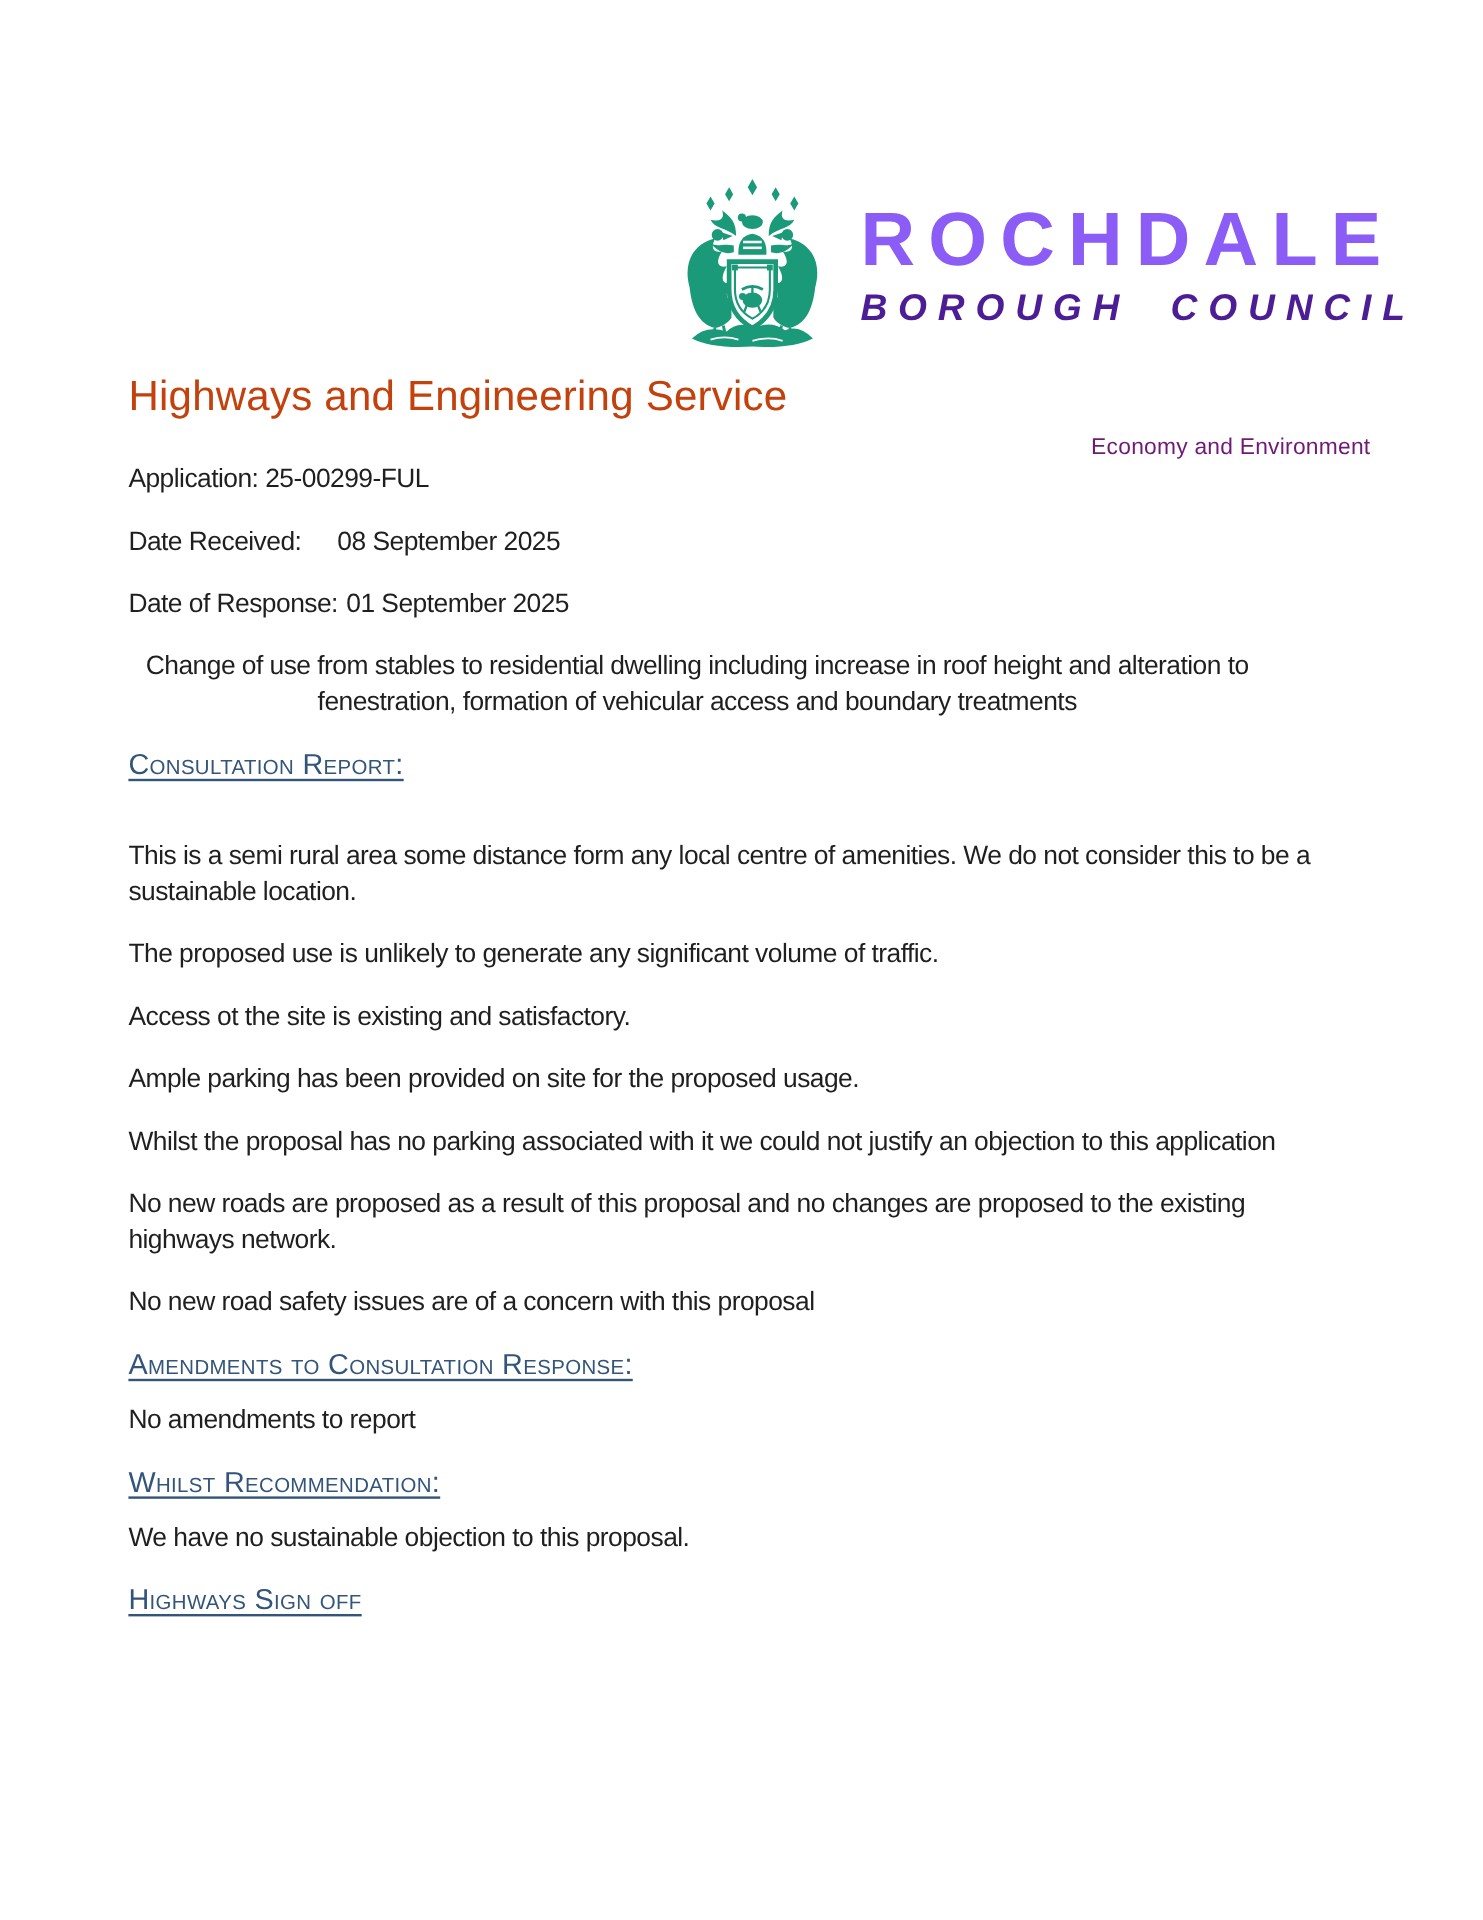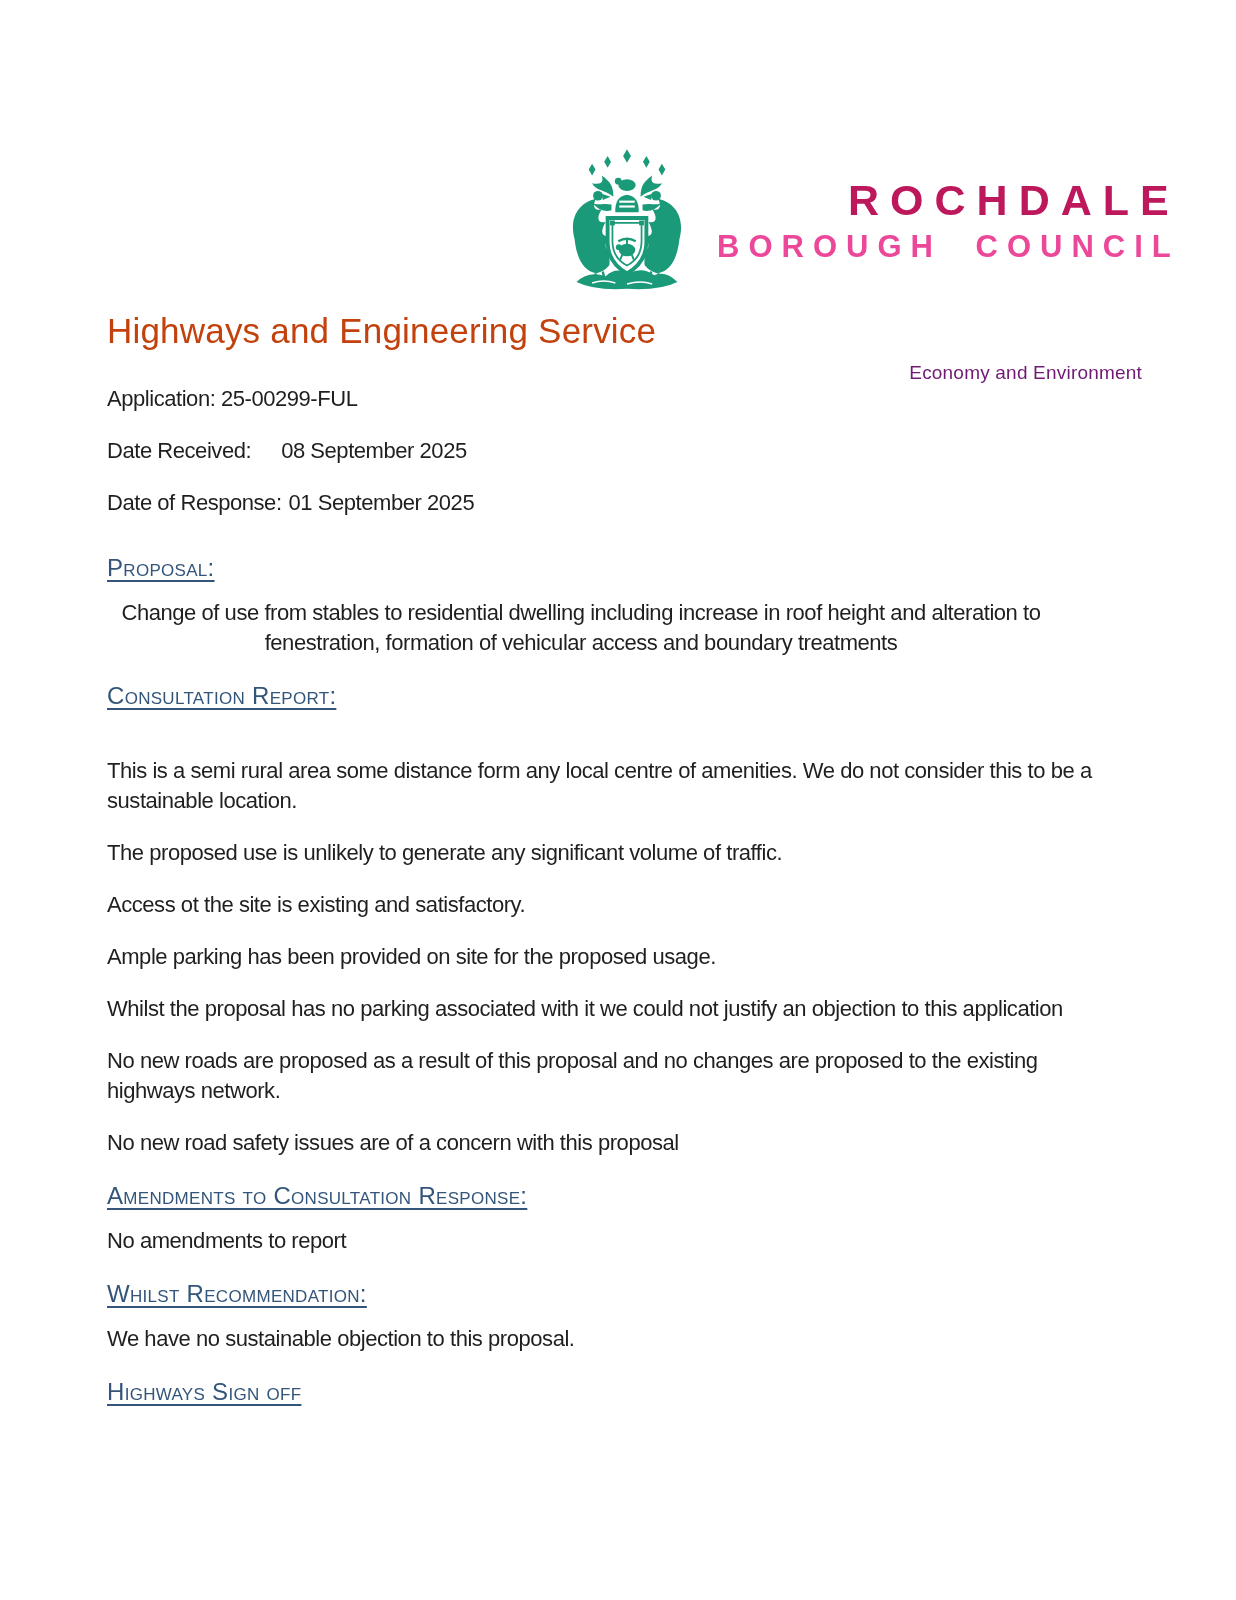--- a/index.html
+++ b/index.html
@@ -18,37 +18,37 @@
   .logo-row {
     display: flex;
     align-items: center;
     gap: 26px;
     margin-left: 563px;
     height: 150px;
   }
   .crest { flex: 0 0 auto; }
   .brand { display: flex; flex-direction: column; }
   .brand-main {
-    font-size: 43px;
+    font-size: 63px;
     font-weight: bold;
     letter-spacing: 11px;
     line-height: 1;
-    color: #be185d;
+    color: #8b5cf6;
     white-space: nowrap;
-    text-align: right;
   }
   .brand-sub {
     font-size: 31px;
     font-weight: bold;
     letter-spacing: 9px;
     word-spacing: 16px;
     margin-top: 9px;
     line-height: 1;
-    color: #ec4899;
+    color: #4c1d95;
     white-space: nowrap;
+    font-style: italic;
   }
   
   .content { padding: 0 94px 0 107px; }
   h1 {
     font-size: 35px;
     font-weight: 400;
     color: #c2410c;
     margin: 16px 0 0 0;
     letter-spacing: 0.2px;
   }
@@ -143,21 +143,20 @@
   </header>
 
   <div class="content">
     <h1>Highways and Engineering Service</h1>
     <div class="subtitle">Economy and Environment</div>
 
     <p>Application: 25-00299-FUL</p>
     <p><span>Date Received:</span><span class="date-gap">08 September 2025</span></p>
     <p><span>Date of Response:</span><span class="date-sp">01 September 2025</span></p>
 
-    <h2 class="sec proposal-h">Proposal:</h2>
     <p class="w948">Change of use from stables to residential dwelling including increase in roof height and alteration to fenestration, formation of vehicular access and boundary treatments</p>
 
     <h2 class="sec report-h">Consultation Report:</h2>
     <p class="w1008">This is a semi rural area some distance form any local centre of amenities. We do not consider this to be a sustainable location.</p>
     <p>The proposed use is unlikely to generate any significant volume of traffic.</p>
     <p>Access ot the site is existing and satisfactory.</p>
     <p>Ample parking has been provided on site for the proposed usage.</p>
     <p>Whilst the proposal has no parking associated with it we could not justify an objection to this application</p>
     <p class="w1008">No new roads are proposed as a result of this proposal and no changes are proposed to the existing highways network.</p>
     <p>No new road safety issues are of a concern with this proposal</p>

